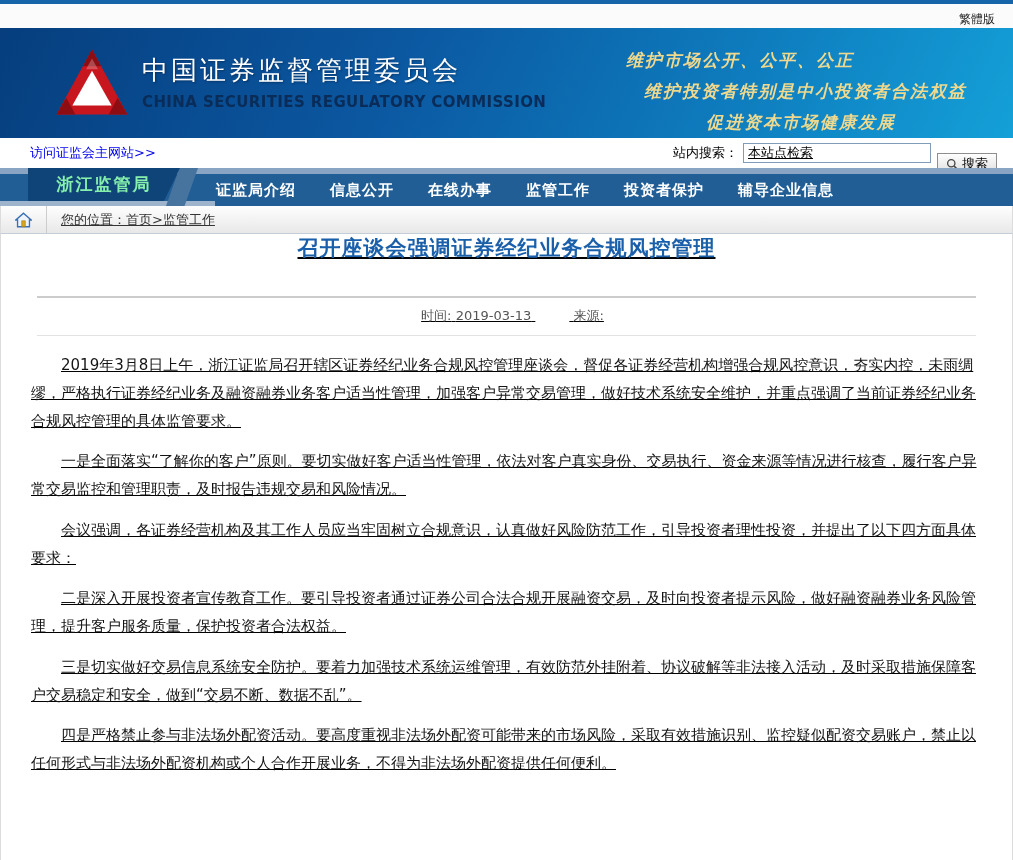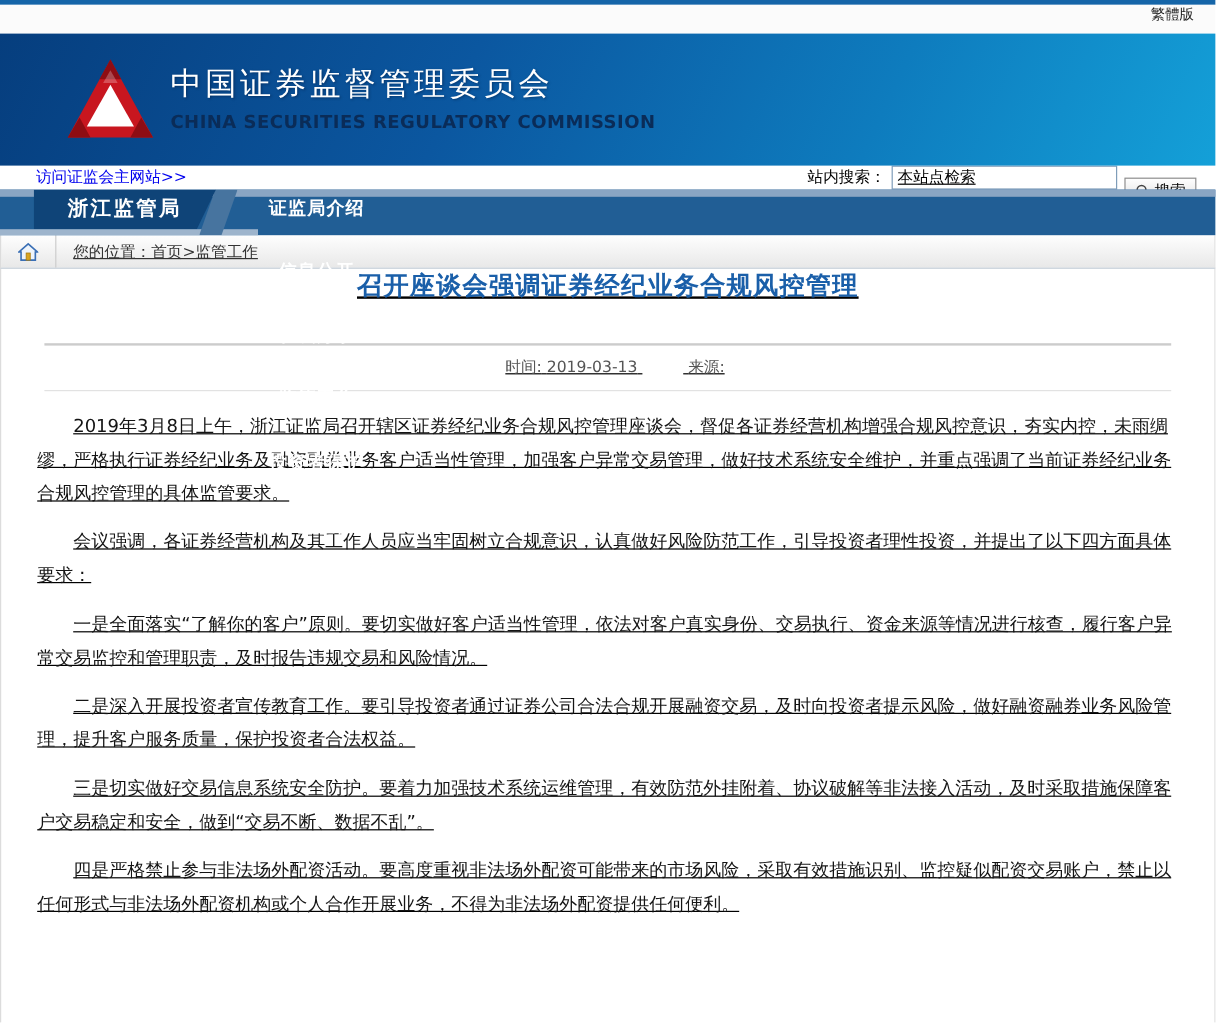--- a/index.html
+++ b/index.html
@@ -2,55 +2,55 @@
 <html><head>
 <meta charset="utf-8">
 <style>
   * { box-sizing: border-box; }
   html,body { margin:0; padding:0; width:1013px; height:860px; background:#fff;
     font-family:"DejaVu Sans","Liberation Sans",sans-serif; overflow:hidden; }
   a { text-decoration:none; }
 
   .topline { height:4px; background:#1565a8; }
   .topstrip { height:24px; background:#fbfbfb; display:flex; justify-content:flex-end;
-    align-items:flex-start; padding-right:18px; font-size:12px; }
+    align-items:flex-end; padding-right:18px; font-size:12px; }
   .topstrip a { color:#222; }
 
   .header { height:110px; position:relative;
     background:linear-gradient(115deg,#063e7e 0%,#0b57a0 38%,#0e7cbe 72%,#14a0d8 100%); }
   .logo { position:absolute; left:54px; top:20px; }
   .titles { position:absolute; left:142px; top:22px; }
   .org-cn { font-size:26px; font-weight:normal; color:#ffffff; letter-spacing:3px; line-height:40px;
     text-shadow:1px 1px 2px rgba(0,20,50,.45); }
   .org-en { font-size:15px; font-weight:bold; color:#0a2c58; letter-spacing:.4px; margin-top:3px; }
   .slogans { position:absolute; right:46px; top:17px; color:#efd98e; font-size:17px;
     font-style:italic; font-weight:bold; line-height:31px; letter-spacing:2px; }
   .slogans .s2 { margin-left:18px; }
   .slogans .s3 { margin-left:80px; }
 
-  .toolbar { height:20px; display:flex; align-items:center; padding:0 16px 0 30px;
+  .toolbar { height:30px; display:flex; align-items:center; padding:0 16px 0 30px;
     font-size:13px; color:#000; background:#fff; }
   .toolbar .spacer { flex:1; }
   .search-label { margin-right:5px; }
   .search-input { width:188px; height:20px; border:1px solid #7f9db9; font-size:13px;
     padding:1px 4px; font-family:inherit;text-decoration:underline; }
   .search-btn { margin-left:6px; height:23px; display:flex; align-items:center; gap:3px;
     padding:0 8px; font-size:13px; font-family:inherit; color:#000;
     background:linear-gradient(#fefefe,#dcdcdc); border:1px solid #8e8e8e; cursor:pointer;margin-top:22px; }
 
   .nav { height:38px; position:relative; background:#215e95; }
   .nav-strip { position:absolute; top:0; left:0; right:0; height:6px; background:#8aa5c3; }
   .nav-bottom { position:absolute; bottom:0; left:0; width:215px; height:5px; background:#9db4cc; }
   .bureau { position:absolute; left:28px; top:0; height:33px; width:152px; background:#0f4478;
-    color:#ffffff; font-weight:bold; font-size:17px; line-height:33px; text-align:center;
+    color:#86efac; font-weight:bold; font-size:17px; line-height:33px; text-align:center;
     letter-spacing:2px; clip-path:polygon(0 0,100% 0,calc(100% - 16px) 100%,0 100%); z-index:2; }
   .bureau-bevel { position:absolute; left:166px; top:0; height:38px; width:32px; background:#47749f;
     clip-path:polygon(42% 0,100% 0,58% 100%,0 100%); z-index:1; }
   .menu { position:absolute; left:216px; top:6px; height:32px; display:flex;
-    align-items:center; gap:34px;flex-direction:column; }
+    align-items:center; gap:34px; }
   .menu a { color:#fff; font-weight:bold; font-size:15px; letter-spacing:1px; }
 
   .framed { border-left:1px solid #dcdcdc; border-right:1px solid #dcdcdc;text-decoration:underline; }
   .breadcrumb { height:28px; background:linear-gradient(#fefefe,#e8e8e8);
     border-bottom:1px solid #c4ced8; display:flex; align-items:stretch;
     font-size:13px; color:#333; }
   .home-cell { width:46px; display:flex; justify-content:center; align-items:center;
     border-right:1px solid #ccc; cursor:pointer; }
   .crumb-text { padding-left:14px; display:flex; align-items:center; }
 
@@ -80,20 +80,25 @@
       <polygon points="50,30 76,76 24,76" fill="#ffffff"></polygon>
       <polygon points="50,2 62,24 38,24" fill="#8e0d13"></polygon>
       <polygon points="3,88 16,66 28,88" fill="#8e0d13"></polygon>
       <polygon points="97,88 84,66 72,88" fill="#8e0d13"></polygon>
       <polygon points="50,14 58,28 42,28" fill="#ffffff" opacity="0.25"></polygon>
     </svg>
   </div>
   <div class="titles">
     <div class="org-cn">中国证券监督管理委员会</div>
     <div class="org-en">CHINA SECURITIES REGULATORY COMMISSION</div>
+  </div>
+  <div class="slogans">
+    <div class="s1">维护市场公开、公平、公正</div>
+    <div class="s2">维护投资者特别是中小投资者合法权益</div>
+    <div class="s3">促进资本市场健康发展</div>
   </div>
 </div>
 
 <div class="toolbar">
   <a href="#" class="mainsite">访问证监会主网站&gt;&gt;</a>
   <div class="spacer"></div>
   <span class="search-label">站内搜索：</span>
   <input class="search-input" type="text" value="本站点检索" style="">
   <button class="search-btn">
     <svg width="13" height="13" viewBox="0 0 16 16">
@@ -134,19 +139,19 @@
   <hr class="rule-top">
   <div class="meta">
     <span>时间:</span>
     <span>2019-03-13</span>
     <span class="gap"></span>
     <span>来源:</span>
   </div>
   <hr class="rule-bottom">
   <div class="body-text">
     <p>2019年3月8日上午，浙江证监局召开辖区证券经纪业务合规风控管理座谈会，督促各证券经营机构增强合规风控意识，夯实内控，未雨绸缪，严格执行证券经纪业务及融资融券业务客户适当性管理，加强客户异常交易管理，做好技术系统安全维护，并重点强调了当前证券经纪业务合规风控管理的具体监管要求。</p>
+    <p>一是全面落实“了解你的客户”原则。要切实做好客户适当性管理，依法对客户真实身份、交易执行、资金来源等情况进行核查，履行客户异常交易监控和管理职责，及时报告违规交易和风险情况。</p>
     <p>会议强调，各证券经营机构及其工作人员应当牢固树立合规意识，认真做好风险防范工作，引导投资者理性投资，并提出了以下四方面具体要求：</p>
-    <p>一是全面落实“了解你的客户”原则。要切实做好客户适当性管理，依法对客户真实身份、交易执行、资金来源等情况进行核查，履行客户异常交易监控和管理职责，及时报告违规交易和风险情况。</p>
     <p>二是深入开展投资者宣传教育工作。要引导投资者通过证券公司合法合规开展融资交易，及时向投资者提示风险，做好融资融券业务风险管理，提升客户服务质量，保护投资者合法权益。</p>
     <p>三是切实做好交易信息系统安全防护。要着力加强技术系统运维管理，有效防范外挂附着、协议破解等非法接入活动，及时采取措施保障客户交易稳定和安全，做到“交易不断、数据不乱”。</p>
     <p>四是严格禁止参与非法场外配资活动。要高度重视非法场外配资可能带来的市场风险，采取有效措施识别、监控疑似配资交易账户，禁止以任何形式与非法场外配资机构或个人合作开展业务，不得为非法场外配资提供任何便利。</p>
   </div>
 </div>
 
 </body></html>

